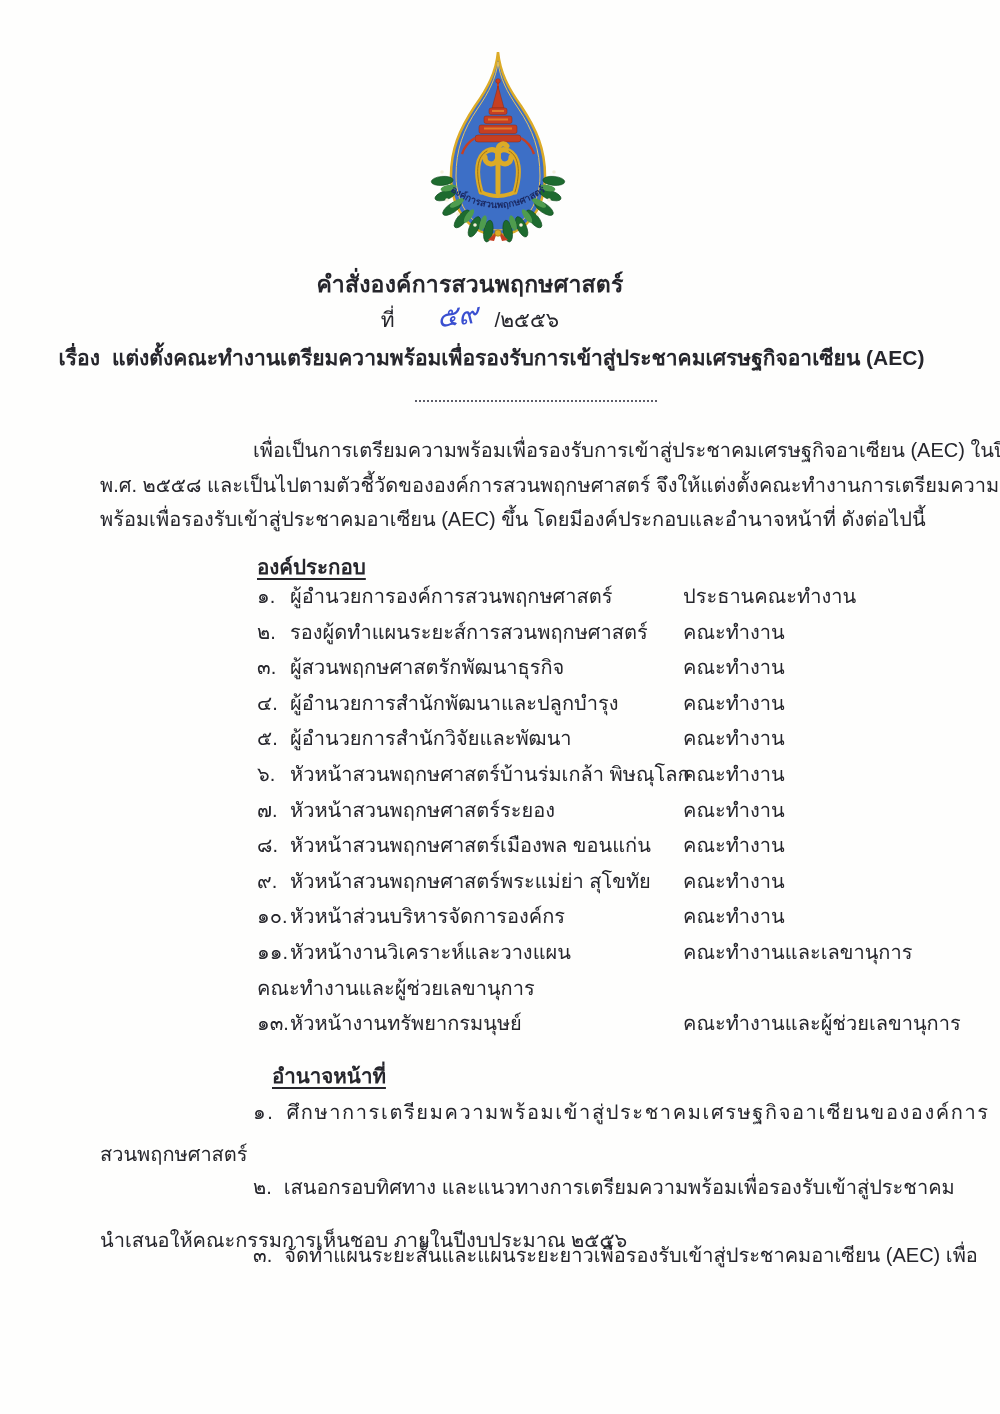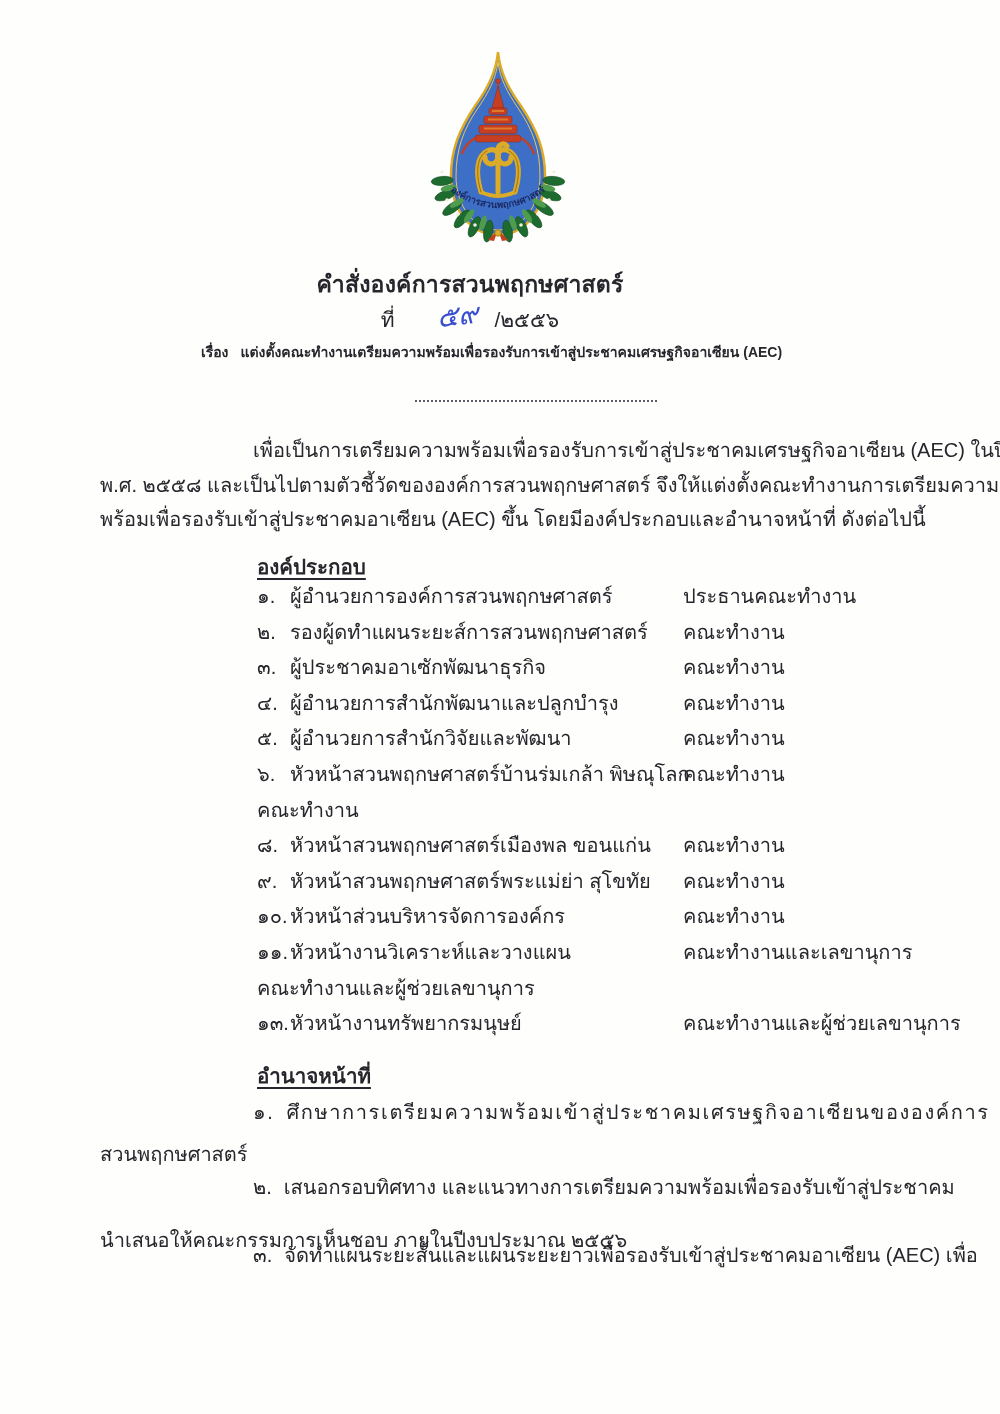--- a/index.html
+++ b/index.html
@@ -31,41 +31,41 @@
   .order-line .handwritten{
     display:inline-block;
     font-family:"Liberation Serif","DejaVu Serif",serif;
     font-style:italic;font-size:28px;line-height:20px;
     color:#3a4fd0;
     transform:rotate(-7deg) translateY(-2px);
     margin-right:16px;
   }
   .subject-line{
     left:0;top:341px;width:983px;
-    text-align:center;font-size:14px;font-weight:600;
+    text-align:center;font-size:21px;font-weight:600;
   }
   .subject-line .subject-label{margin-right:12px;}
   .dotted-rule{
     left:415px;top:394px;width:242px;height:6px;
     border-bottom:2.5px dotted #5c5d68;
   }
 
   
   .intro-line{left:100px;font-size:20px;}
   .intro-1{top:434px;padding-left:153px;}
   .intro-2{top:469px;}
   .intro-3{top:503px;}
 
   
   .section-heading{
     font-size:20.5px;font-weight:bold;
     text-decoration:underline;text-underline-offset:4px;
   }
   .comp-heading{left:257px;top:550px;}
-  .duty-heading{left:257px;top:1059px;}
+  .duty-heading{left:272px;top:1059px;}
 
   
   .comp-list{left:257px;top:580px;width:660px;}
   .comp-row{
     height:35.6px;display:grid;grid-template-columns:426px 1fr;
     align-items:start;font-size:20px;white-space:nowrap;
   }
   .comp-row .num{display:inline-block;min-width:33px;}
 
   
@@ -187,36 +187,37 @@
   <div class="abs comp-list">
     <div class="comp-row">
       <span><span class="num">๑.</span><span>ผู้อำนวยการองค์การสวนพฤกษศาสตร์</span></span>
       <span>ประธานคณะทำงาน</span>
     </div>
     <div class="comp-row">
       <span><span class="num">๒.</span><span>รองผู้ดทำแผนระยะส์การสวนพฤกษศาสตร์</span></span>
       <span>คณะทำงาน</span>
     </div>
     <div class="comp-row">
-      <span><span class="num">๓.</span><span>ผู้ประชาคมอาเซักพัฒนาธุรกิจ</span></span>
+      <span><span class="num">๓.</span><span>ผู้สวนพฤกษศาสตรักพัฒนาธุรกิจ</span></span>
       <span>คณะทำงาน</span>
     </div>
     <div class="comp-row">
       <span><span class="num">๔.</span><span>ผู้อำนวยการสำนักพัฒนาและปลูกบำรุง</span></span>
       <span>คณะทำงาน</span>
     </div>
     <div class="comp-row">
       <span><span class="num">๕.</span><span>ผู้อำนวยการสำนักวิจัยและพัฒนา</span></span>
       <span>คณะทำงาน</span>
     </div>
     <div class="comp-row">
       <span><span class="num">๖.</span><span>หัวหน้าสวนพฤกษศาสตร์บ้านร่มเกล้า พิษณุโลก</span></span>
       <span>คณะทำงาน</span>
     </div>
     <div class="comp-row">
+      <span><span class="num">๗.</span><span>หัวหน้าสวนพฤกษศาสตร์ระยอง</span></span>
       <span>คณะทำงาน</span>
     </div>
     <div class="comp-row">
       <span><span class="num">๘.</span><span>หัวหน้าสวนพฤกษศาสตร์เมืองพล ขอนแก่น</span></span>
       <span>คณะทำงาน</span>
     </div>
     <div class="comp-row">
       <span><span class="num">๙.</span><span>หัวหน้าสวนพฤกษศาสตร์พระแม่ย่า สุโขทัย</span></span>
       <span>คณะทำงาน</span>
     </div>

